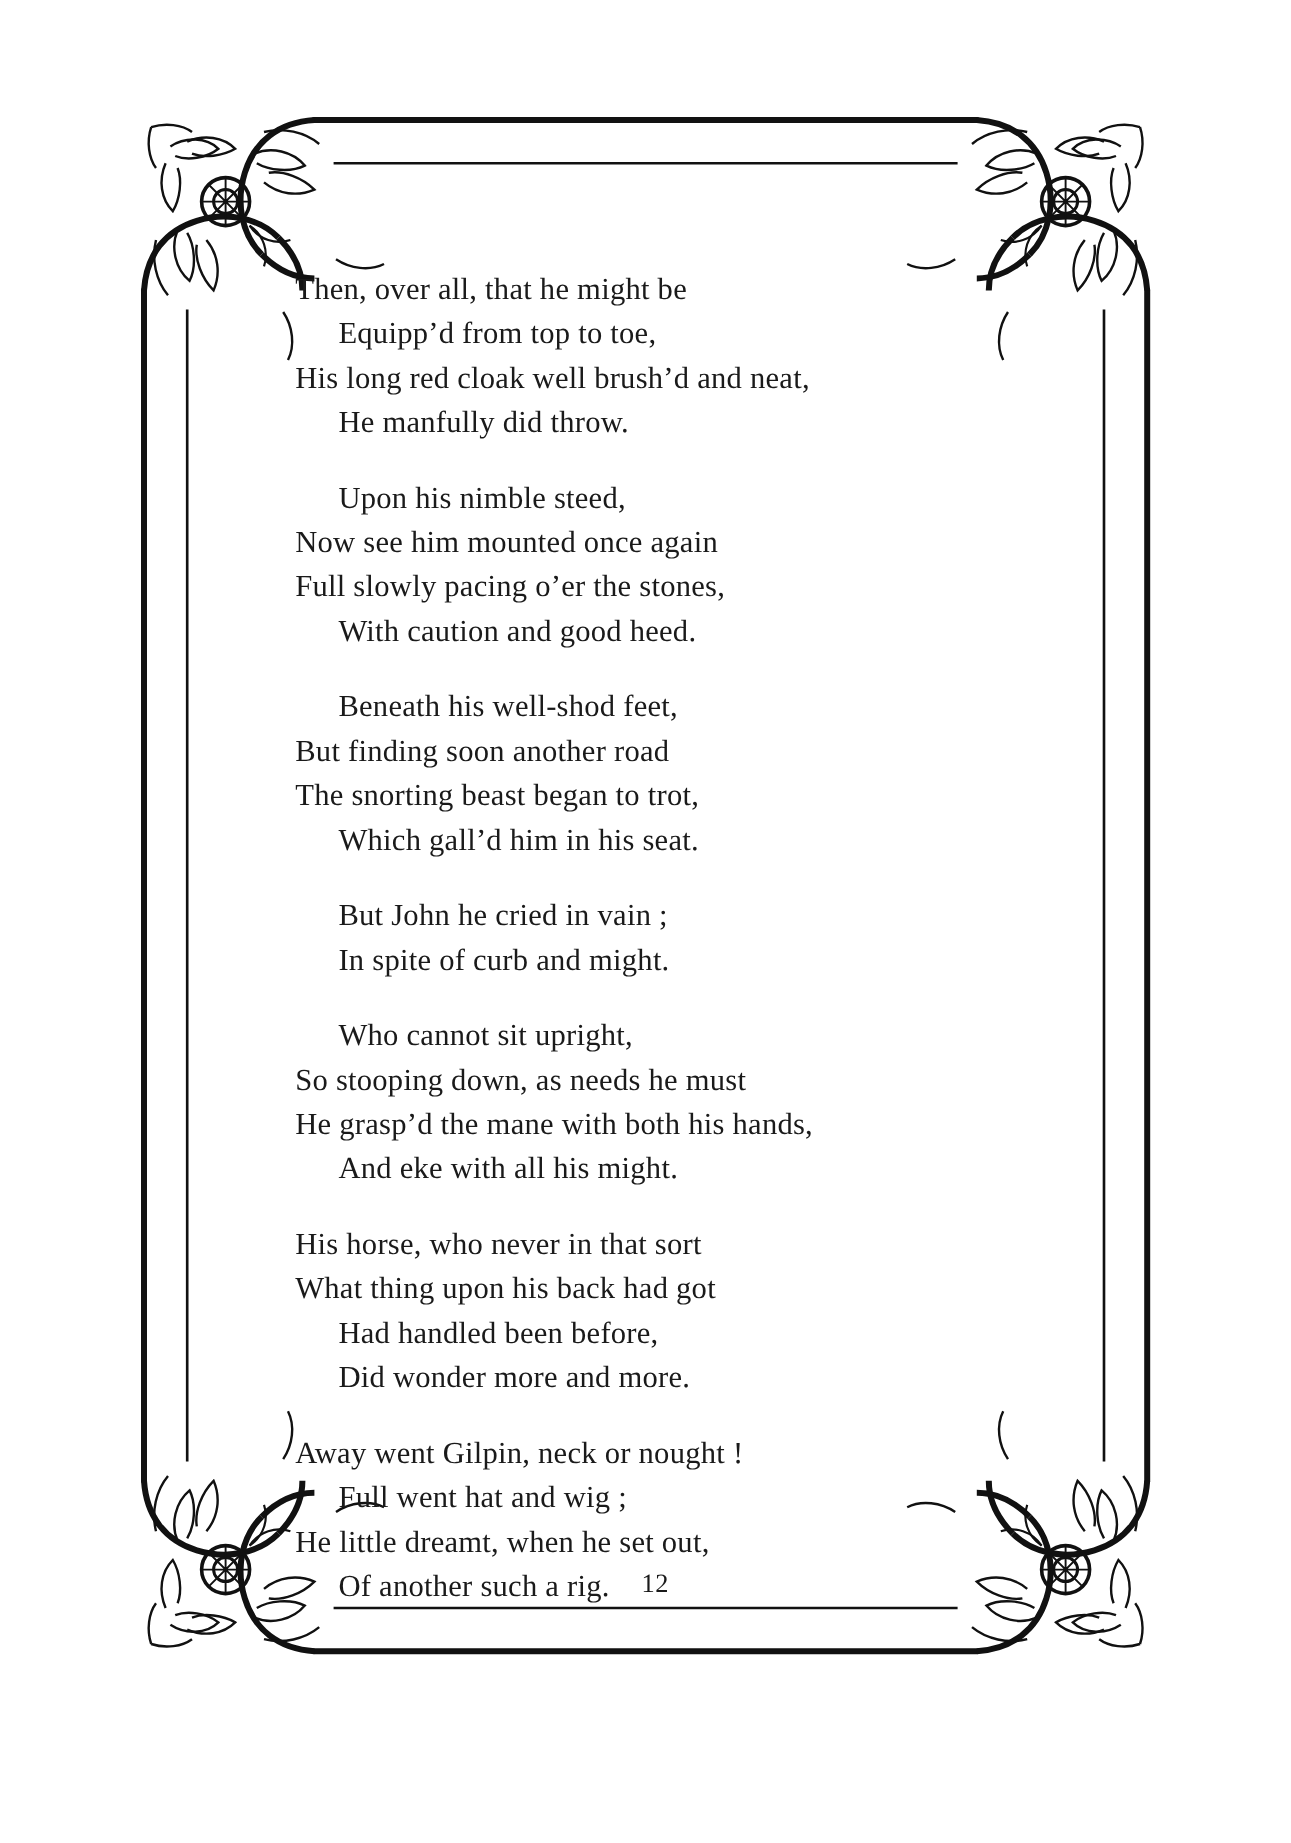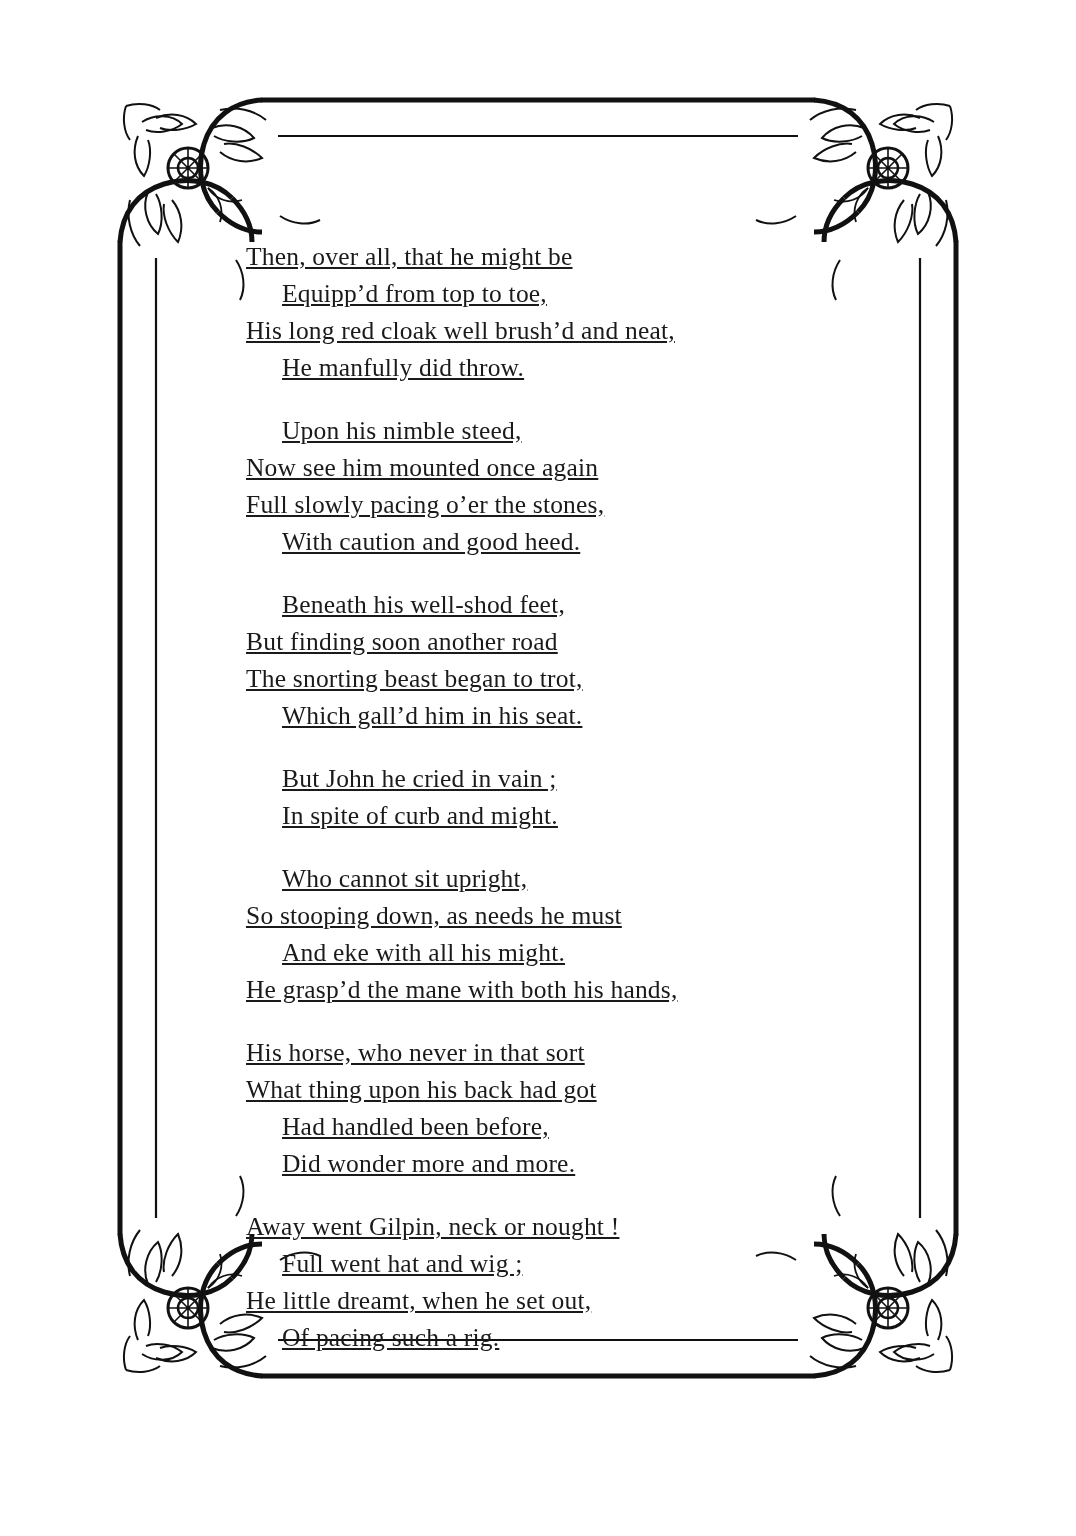--- a/index.html
+++ b/index.html
@@ -34,22 +34,21 @@
   .frame-svg { position: absolute; left: 0; top: 0; }
 
   
   .poem {
     position: absolute;
     left: 246px;
     top: 222px;
     width: 600px;
   }
   .stanza {
-    margin: 16px 0 26px 0;
-    text-decoration: underline;
+    margin: 0 0 26px 0;
   }
   .line {
     font-size: 25.5px;
     line-height: 37px;
     letter-spacing: 0.2px;
     white-space: nowrap;
   }
   .indent {
     padding-left: 36px;
   }
@@ -214,34 +213,35 @@
     </div>
 
     <div class="stanza">
       <div class="line indent">But John he cried in vain ;</div>
       <div class="line indent">In spite of curb and might.</div>
     </div>
 
     <div class="stanza">
       <div class="line indent">Who cannot sit upright,</div>
       <div class="line">So stooping down, as needs he must</div>
+      <div class="line">He grasp’d the mane with both his hands,</div>
       <div class="line indent">And eke with all his might.</div>
-      <div class="line">He grasp’d the mane with both his hands,</div>
     </div>
 
     <div class="stanza">
       <div class="line">His horse, who never in that sort</div>
       <div class="line">What thing upon his back had got</div>
       <div class="line indent">Had handled been before,</div>
       <div class="line indent">Did wonder more and more.</div>
     </div>
 
     <div class="stanza">
       <div class="line">Away went Gilpin, neck or nought !</div>
       <div class="line indent">Full went hat and wig ;</div>
       <div class="line">He little dreamt, when he set out,</div>
-      <div class="line indent">Of pacing such a rig.</div>
+      <div class="line indent">Of another such a rig.</div>
     </div>
 
   </div>
 
+  <div class="page-number">12</div>
 
 </div>
 
 </body></html>

